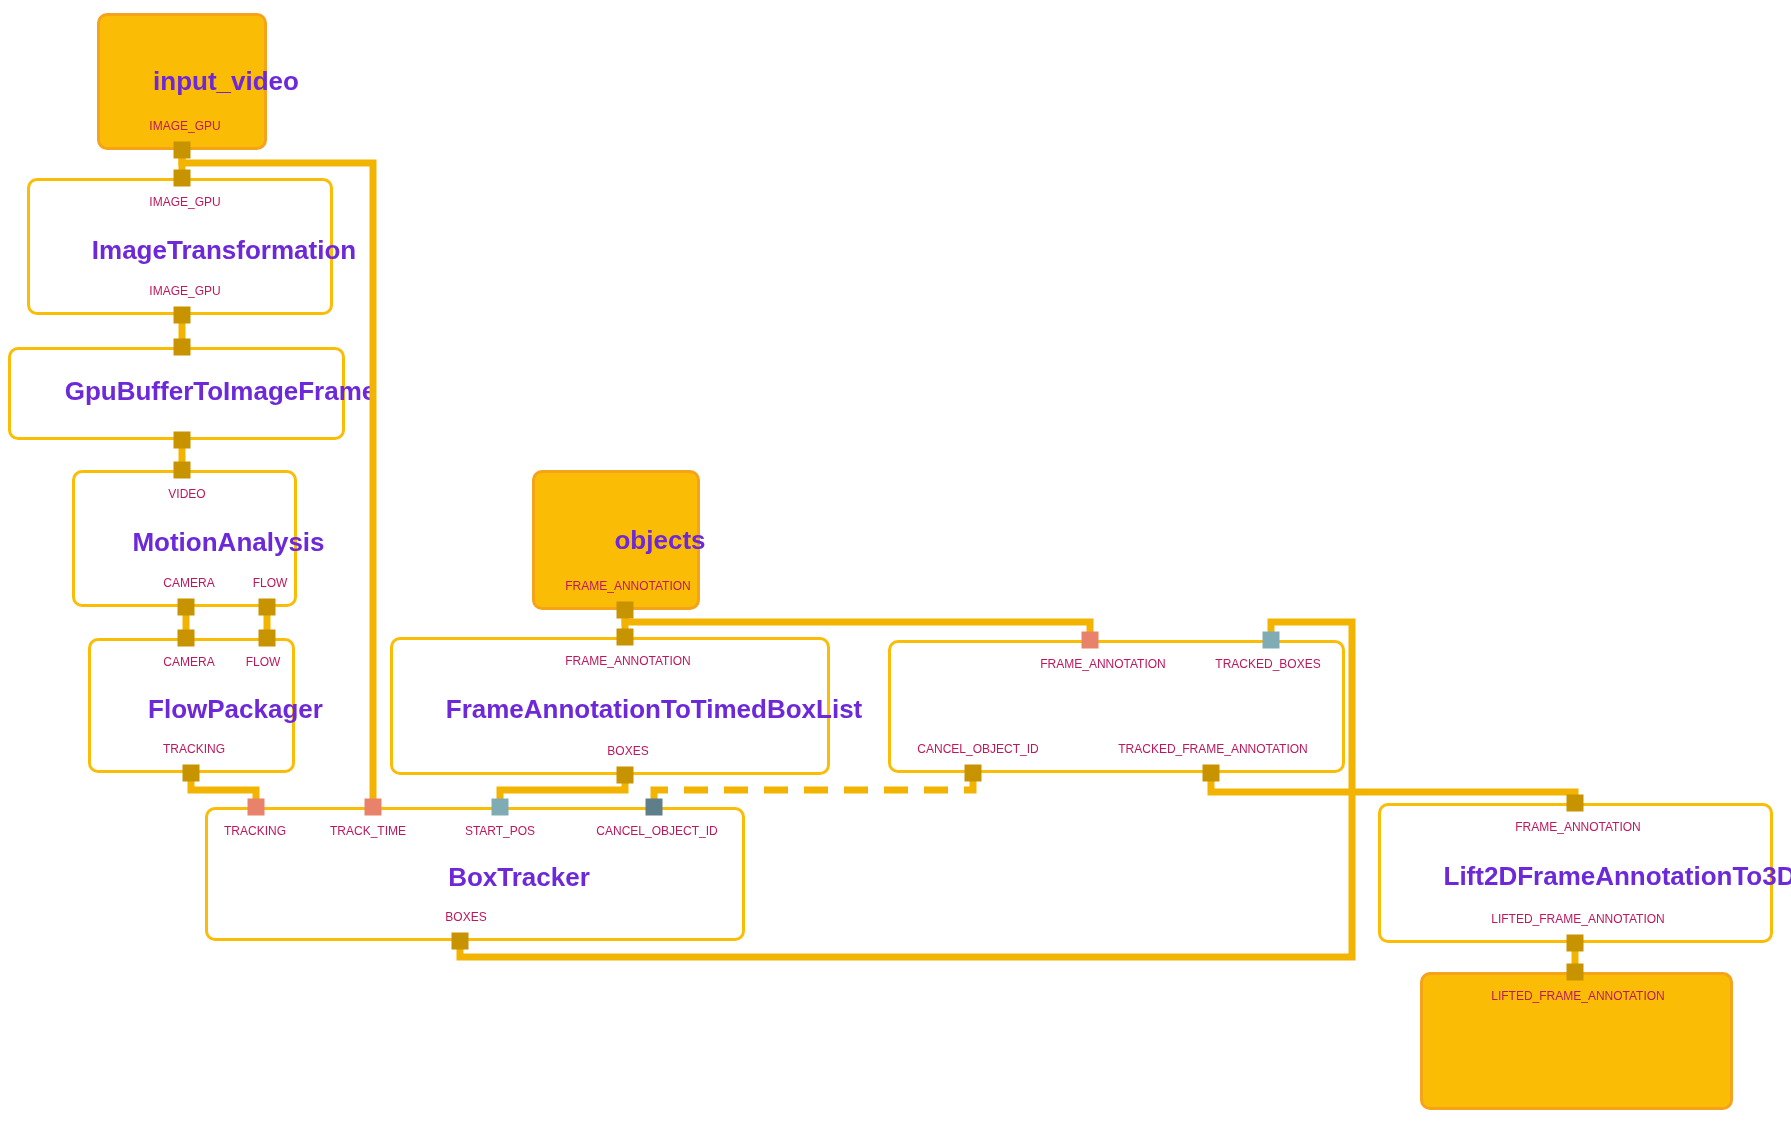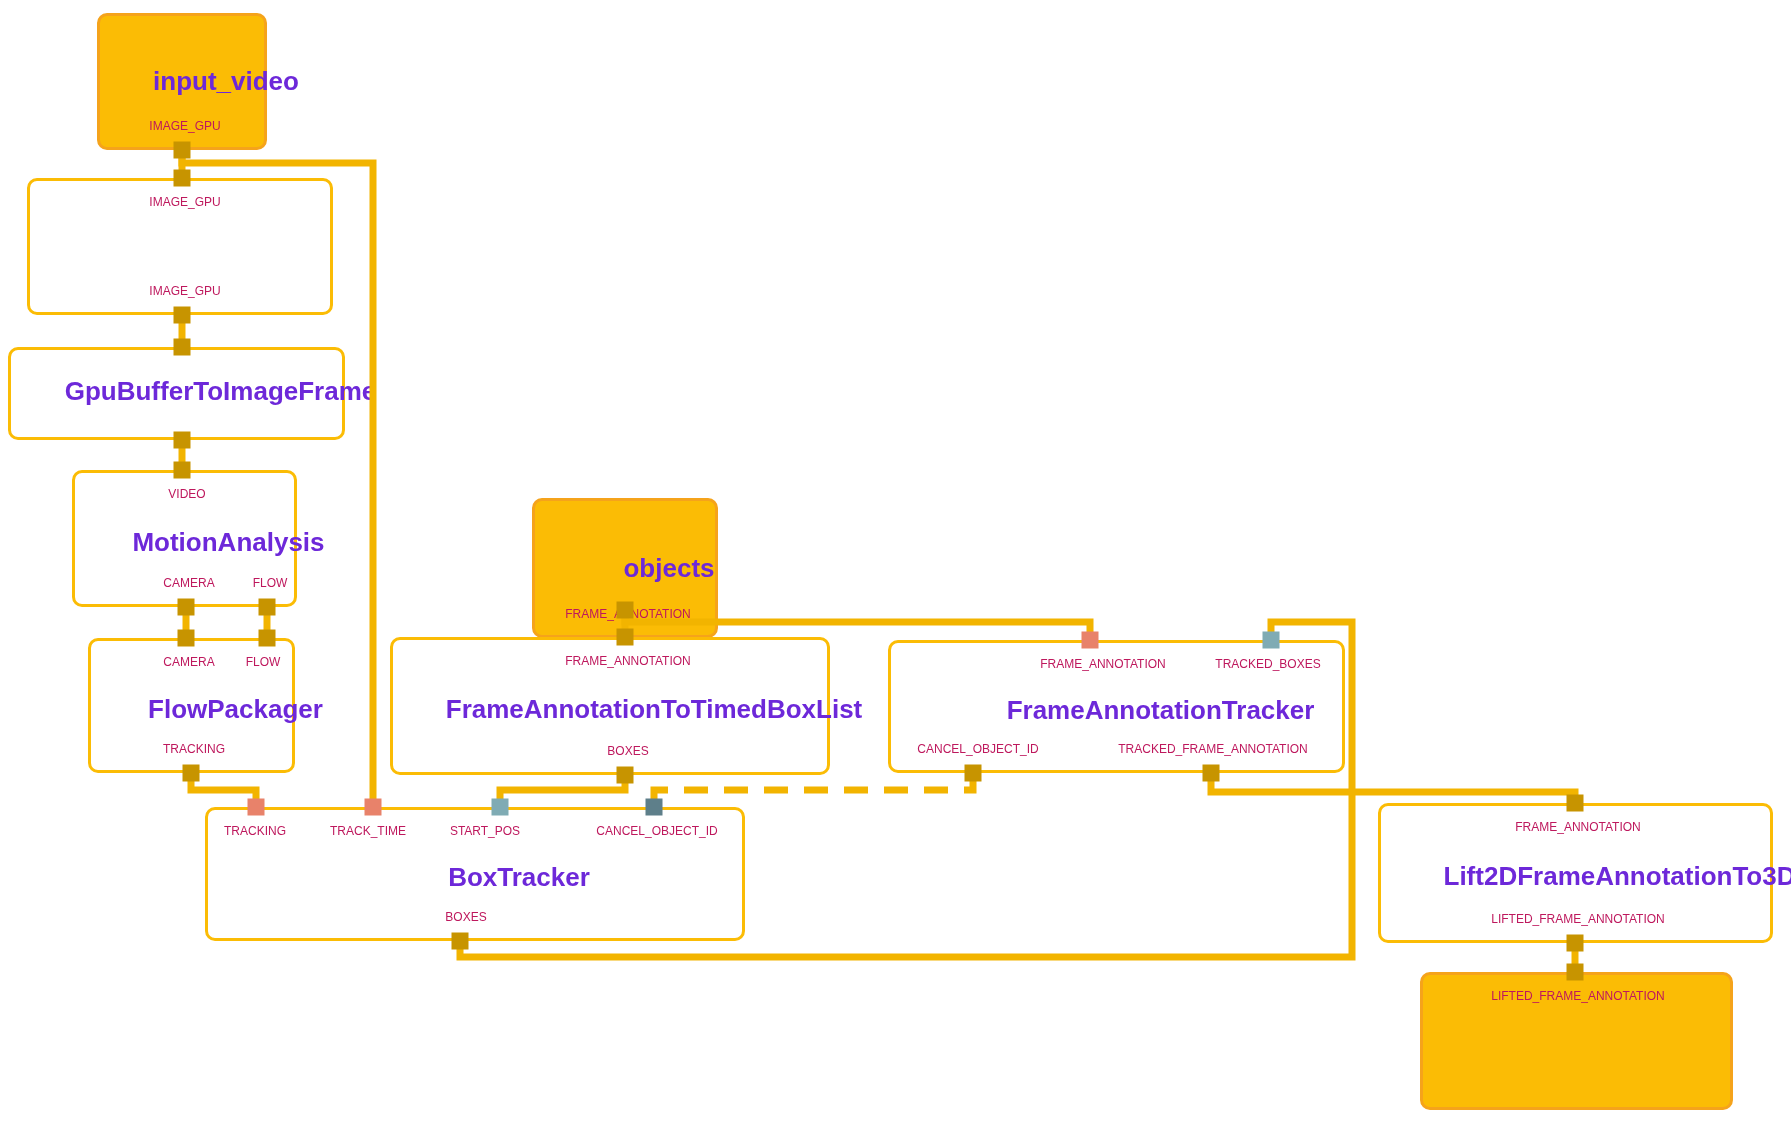--- a/index.html
+++ b/index.html
@@ -19,59 +19,59 @@
 </style>
 </head>
 <body>
 
 <div id="canvas" style="width: 1791px; height: 1126px; background: rgb(255, 255, 255);">
     <div class="node io" style="left: 97px; top: 13px; width: 170px; height: 137px;">
       <div class="title" style="top: 49px;">input_video</div>
       <span class="port-label" style="left: 85px; bottom: 12px;">IMAGE_GPU</span>
     </div>
     <div class="node calculator" style="left: 27px; top: 178px; width: 306px; height: 137px;">
+      <div class="title" style="top: 52.5px;">ImageTransformation</div>
       <span class="port-label" style="left: 155px; top: 12px;">IMAGE_GPU</span>
       <span class="port-label" style="left: 155px; bottom: 12px;">IMAGE_GPU</span>
     </div>
     <div class="node calculator" style="left: 8px; top: 347px; width: 337px; height: 93px;">
       <div class="title" style="top: 25px;">GpuBufferToImageFrame</div>
     </div>
     <div class="node calculator" style="left: 72px; top: 470px; width: 225px; height: 137px;">
       <div class="title" style="top: 52.5px;">MotionAnalysis</div>
       <span class="port-label" style="left: 88px; top: 12px; margin-left: 24px;">VIDEO</span>
       <span class="port-label" style="left: 114px; bottom: 12px;">CAMERA</span>
       <span class="port-label" style="left: 195px; bottom: 12px;">FLOW</span>
     </div>
     <div class="node calculator" style="left: 88px; top: 638px; width: 207px; height: 135px;">
       <div class="title" style="top: 51.5px;">FlowPackager</div>
       <span class="port-label" style="left: 98px; top: 12px;">CAMERA</span>
       <span class="port-label" style="left: 172px; top: 12px;">FLOW</span>
       <span class="port-label" style="left: 103px; bottom: 12px;">TRACKING</span>
     </div>
-    <div class="node io" style="left: 532px; top: 470px; width: 186px; height: 140px; margin-top: 28px;">
+    <div class="node io" style="left: 532px; top: 470px; width: 168px; height: 140px;">
       <div class="title" style="top: 51px;">objects</div>
       <span class="port-label" style="left: 93px; bottom: 12px;">FRAME_ANNOTATION</span>
     </div>
     <div class="node calculator" style="left: 390px; top: 637px; width: 440px; height: 138px;">
       <div class="title" style="top: 53px;">FrameAnnotationToTimedBoxList</div>
       <span class="port-label" style="left: 235px; top: 12px;">FRAME_ANNOTATION</span>
       <span class="port-label" style="left: 235px; bottom: 12px;">BOXES</span>
     </div>
     <div class="node calculator" style="left: 888px; top: 640px; width: 457px; height: 133px;">
-      <div class="title" style="top: 50.5px;">FrameAnnotationTracker</div>
       <span class="port-label" style="left: 212px; top: 12px;">FRAME_ANNOTATION</span>
       <span class="port-label" style="left: 377px; top: 12px;">TRACKED_BOXES</span>
       <span class="port-label" style="left: 87px; bottom: 12px;">CANCEL_OBJECT_ID</span>
       <span class="port-label" style="left: 322px; bottom: 12px;">TRACKED_FRAME_ANNOTATION</span>
     </div>
     <div class="node calculator" style="left: 205px; top: 807px; width: 540px; height: 134px;">
       <div class="title" style="top: 51px;">BoxTracker</div>
       <span class="port-label" style="left: 47px; top: 12px;">TRACKING</span>
       <span class="port-label" style="left: 160px; top: 12px;">TRACK_TIME</span>
-      <span class="port-label" style="left: 277px; top: 12px;">START_POS</span>
+      <span class="port-label" style="left: 292px; top: 12px;">START_POS</span>
       <span class="port-label" style="left: 449px; top: 12px;">CANCEL_OBJECT_ID</span>
       <span class="port-label" style="left: 258px; bottom: 12px;">BOXES</span>
     </div>
     <div class="node calculator" style="left: 1378px; top: 803px; width: 395px; height: 140px;">
       <div class="title" style="top: 54px;">Lift2DFrameAnnotationTo3D</div>
       <span class="port-label" style="left: 197px; top: 12px;">FRAME_ANNOTATION</span>
       <span class="port-label" style="left: 197px; bottom: 12px;">LIFTED_FRAME_ANNOTATION</span>
     </div>
     <div class="node io" style="left: 1420px; top: 972px; width: 313px; height: 138px;">
       <span class="port-label" style="left: 155px; top: 12px;">LIFTED_FRAME_ANNOTATION</span>

